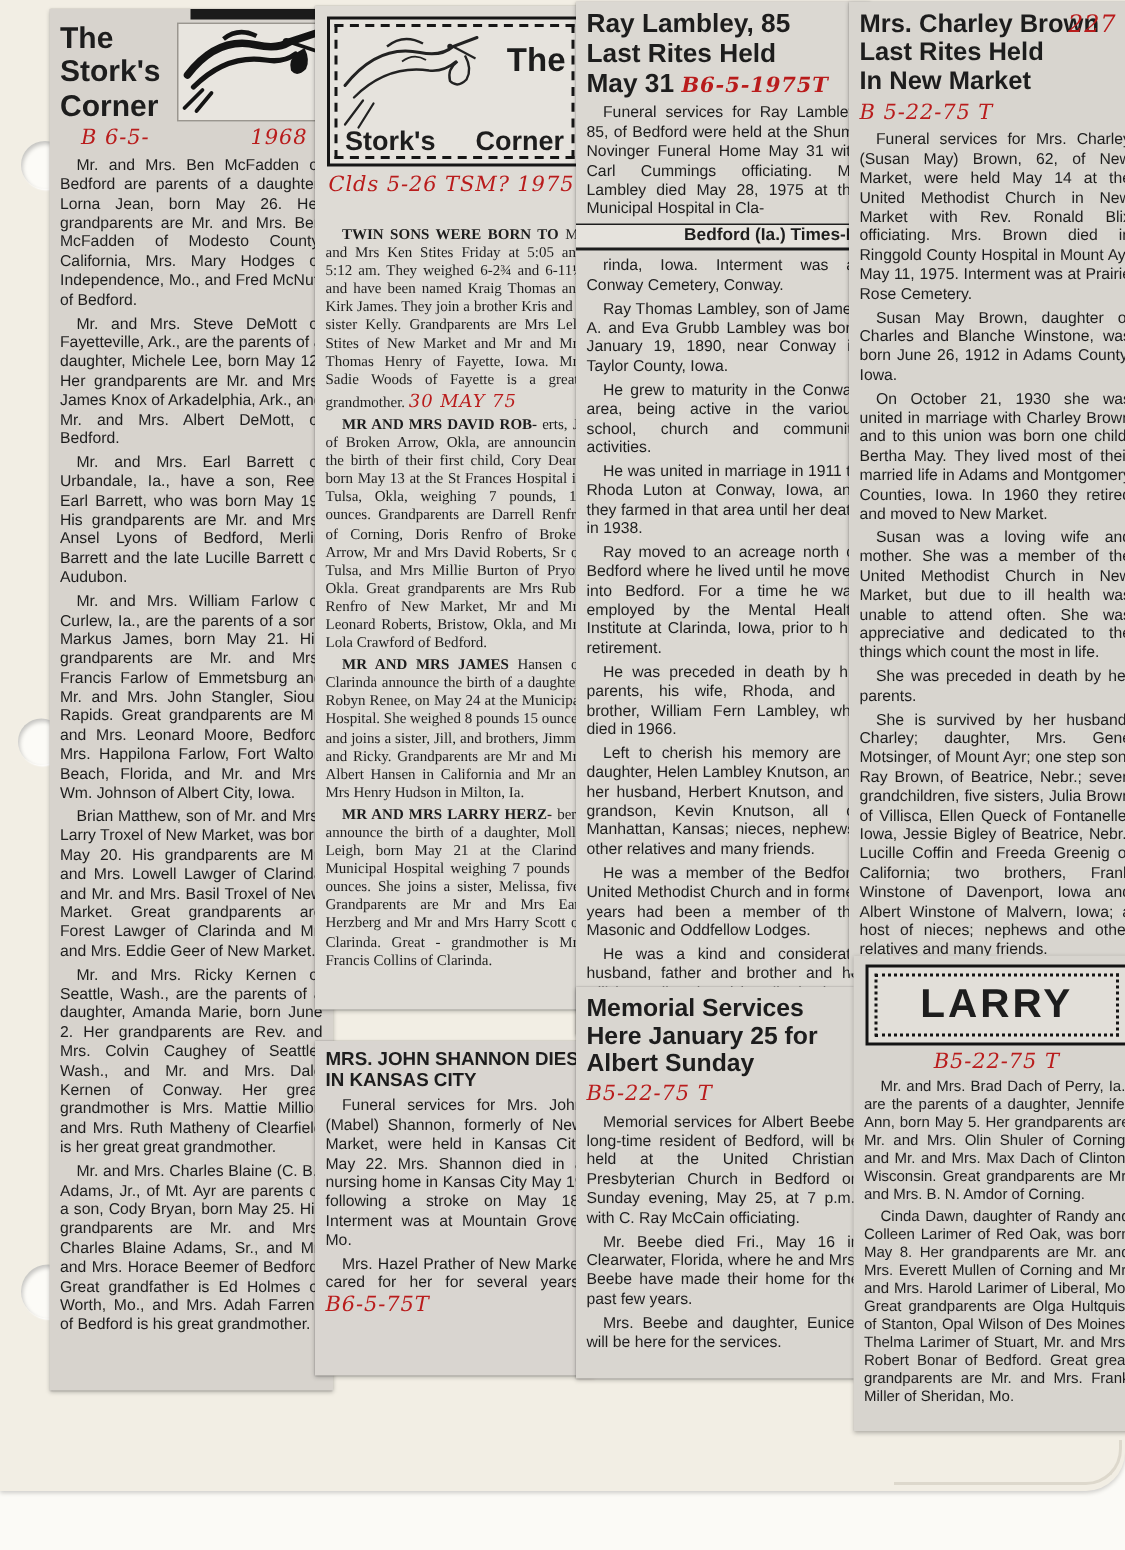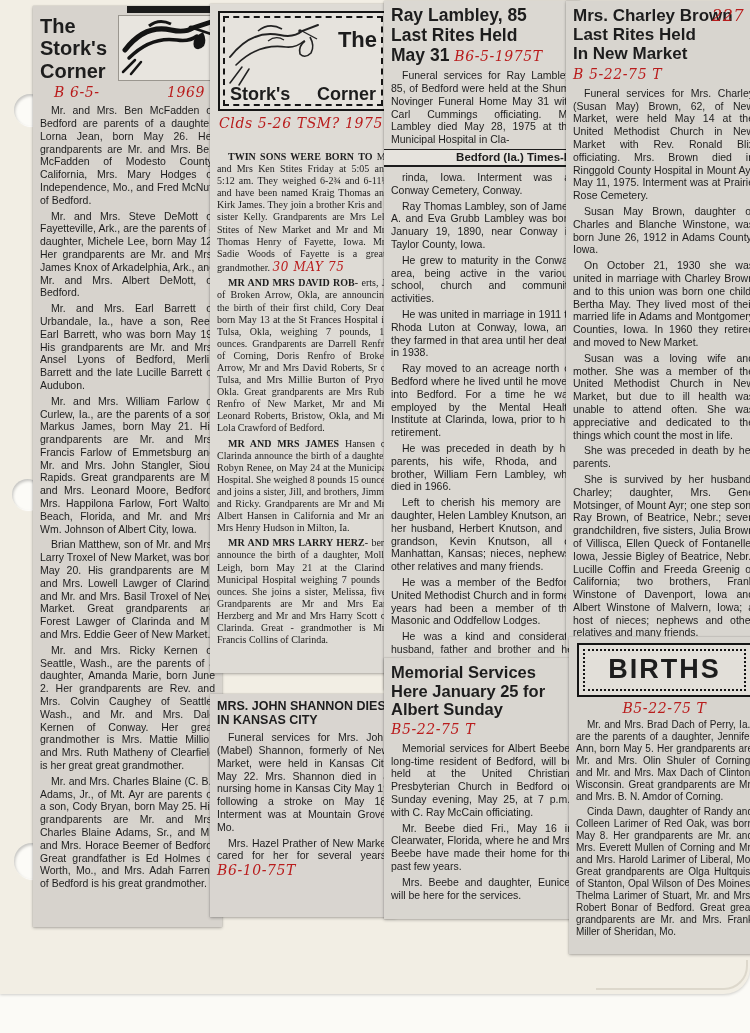--- a/index.html
+++ b/index.html
@@ -108,21 +108,21 @@
         <path d="M74 12 L92 18" stroke="#141414" stroke-width="2.5"></path>
         <circle cx="72" cy="12" r="2.6" fill="#141414"></circle>
         <path d="M84 16 q4 8 1 14 q-6 6 -10 1 q-2 -7 4 -12" fill="#141414"></path>
         <path d="M16 44 L4 56 M22 46 L12 58" stroke="#141414" stroke-width="2.5" stroke-linecap="round"></path>
         <path d="M30 10 q10 -8 22 -2" fill="none" stroke="#141414" stroke-width="3"></path>
       </svg>
     </div>
   </div>
   <div class="sc1-annot">
     <span class="handwriting">B 6-5-</span>
-    <span class="handwriting">1969</span>
+    <span class="handwriting">1968</span>
   </div>
   <p>Mr. and Mrs. Ben McFadden of Bedford are parents of a daughter, Lorna Jean, born May 26. Her grandparents are Mr. and Mrs. Ben McFadden of Modesto County, California, Mrs. Mary Hodges of Independence, Mo., and Fred McNutt of Bedford.</p>
   <p>Mr. and Mrs. Steve DeMott of Fayetteville, Ark., are the parents of a daughter, Michele Lee, born May 12. Her grandparents are Mr. and Mrs. James Knox of Arkadelphia, Ark., and Mr. and Mrs. Albert DeMott, of Bedford.</p>
   <p>Mr. and Mrs. Earl Barrett of Urbandale, Ia., have a son, Reec Earl Barrett, who was born May 19. His grandparents are Mr. and Mrs. Ansel Lyons of Bedford, Merlin Barrett and the late Lucille Barrett of Audubon.</p>
   <p>Mr. and Mrs. William Farlow of Curlew, Ia., are the parents of a son, Markus James, born May 21. His grandparents are Mr. and Mrs. Francis Farlow of Emmetsburg and Mr. and Mrs. John Stangler, Sioux Rapids. Great grandparents are Mr. and Mrs. Leonard Moore, Bedford, Mrs. Happilona Farlow, Fort Walton Beach, Florida, and Mr. and Mrs. Wm. Johnson of Albert City, Iowa.</p>
   <p>Brian Matthew, son of Mr. and Mrs. Larry Troxel of New Market, was born May 20. His grandparents are Mr. and Mrs. Lowell Lawger of Clarinda and Mr. and Mrs. Basil Troxel of New Market. Great grandparents are Forest Lawger of Clarinda and Mr. and Mrs. Eddie Geer of New Market.</p>
   <p>Mr. and Mrs. Ricky Kernen of Seattle, Wash., are the parents of a daughter, Amanda Marie, born June 2. Her grandparents are Rev. and Mrs. Colvin Caughey of Seattle, Wash., and Mr. and Mrs. Dale Kernen of Conway. Her great grandmother is Mrs. Mattie Million and Mrs. Ruth Matheny of Clearfield is her great great grandmother.</p>
   <p>Mr. and Mrs. Charles Blaine (C. B.) Adams, Jr., of Mt. Ayr are parents of a son, Cody Bryan, born May 25. His grandparents are Mr. and Mrs. Charles Blaine Adams, Sr., and Mr. and Mrs. Horace Beemer of Bedford. Great grandfather is Ed Holmes of Worth, Mo., and Mrs. Adah Farrens of Bedford is his great grandmother.</p>
 </div>
 
@@ -152,28 +152,28 @@
   <p><span class="lead">MR AND MRS JAMES</span> <span>Hansen of Clarinda announce the birth of a daughter, Robyn Renee, on May 24 at the Municipal Hospital. She weighed 8 pounds 15 ounces and joins a sister, Jill, and brothers, Jimmy and Ricky. Grandparents are Mr and Mrs Albert Hansen in California and Mr and Mrs Henry Hudson in Milton, Ia.</span></p>
   <p><span class="lead">MR AND MRS LARRY HERZ-</span> <span>berg announce the birth of a daughter, Molly Leigh, born May 21 at the Clarinda Municipal Hospital weighing 7 pounds 9 ounces. She joins a sister, Melissa, five. Grandparents are Mr and Mrs Earl Herzberg and Mr and Mrs Harry Scott of Clarinda. Great - grandmother is Mrs Francis Collins of Clarinda.</span></p>
 </div>
 
 <div class="clipping shn body-sans">
   <div class="headline">
     <span class="hl-line">MRS. JOHN SHANNON DIES</span>
     <span class="hl-line">IN KANSAS CITY</span>
   </div>
   <p>Funeral services for Mrs. John (Mabel) Shannon, formerly of New Market, were held in Kansas City May 22. Mrs. Shannon died in a nursing home in Kansas City May 19 following a stroke on May 18. Interment was at Mountain Grove, Mo.</p>
-  <p><span>Mrs. Hazel Prather of New Market cared for her for several years.</span> <span class="handwriting">B6-10-75T</span></p>
+  <p><span>Mrs. Hazel Prather of New Market cared for her for several years.</span> <span class="handwriting">B6-5-75T</span></p>
 </div>
 
 <div class="clipping lmb body-sans">
   <div class="headline">
     <span class="hl-line">Ray Lambley, 85</span>
     <span class="hl-line">Last Rites Held</span>
-    <span class="hl-line"><span>May 31</span> <span class="handwriting" style="font-weight:normal;">B6-5-1975T</span></span>
+    <span class="hl-line"><span>May 31</span> <span class="handwriting" style="font-weight:bold;">B6-5-1975T</span></span>
   </div>
   <p>Funeral services for Ray Lambley, 85, of Bedford were held at the Shum-Novinger Funeral Home May 31 with Carl Cummings officiating. Mr. Lambley died May 28, 1975 at the Municipal Hospital in Cla-</p>
   <div class="src-bar">Bedford (Ia.) Times-Pr</div>
   <p>rinda, Iowa. Interment was at Conway Cemetery, Conway.</p>
   <p>Ray Thomas Lambley, son of James A. and Eva Grubb Lambley was born January 19, 1890, near Conway in Taylor County, Iowa.</p>
   <p>He grew to maturity in the Conway area, being active in the various school, church and community activities.</p>
   <p>He was united in marriage in 1911 to Rhoda Luton at Conway, Iowa, and they farmed in that area until her death in 1938.</p>
   <p>Ray moved to an acreage north of Bedford where he lived until he moved into Bedford. For a time he was employed by the Mental Health Institute at Clarinda, Iowa, prior to his retirement.</p>
   <p>He was preceded in death by his parents, his wife, Rhoda, and a brother, William Fern Lambley, who died in 1966.</p>
   <p>Left to cherish his memory are a daughter, Helen Lambley Knutson, and her husband, Herbert Knutson, and a grandson, Kevin Knutson, all of Manhattan, Kansas; nieces, nephews; other relatives and many friends.</p>
@@ -201,18 +201,18 @@
   <p>Funeral services for Mrs. Charley (Susan May) Brown, 62, of New Market, were held May 14 at the United Methodist Church in New Market with Rev. Ronald Blix officiating. Mrs. Brown died in Ringgold County Hospital in Mount Ayr May 11, 1975. Interment was at Prairie Rose Cemetery.</p>
   <p>Susan May Brown, daughter of Charles and Blanche Winstone, was born June 26, 1912 in Adams County, Iowa.</p>
   <p>On October 21, 1930 she was united in marriage with Charley Brown and to this union was born one child, Bertha May. They lived most of their married life in Adams and Montgomery Counties, Iowa. In 1960 they retired and moved to New Market.</p>
   <p>Susan was a loving wife and mother. She was a member of the United Methodist Church in New Market, but due to ill health was unable to attend often. She was appreciative and dedicated to the things which count the most in life.</p>
   <p>She was preceded in death by her parents.</p>
   <p>She is survived by her husband, Charley; daughter, Mrs. Gene Motsinger, of Mount Ayr; one step son, Ray Brown, of Beatrice, Nebr.; seven grandchildren, five sisters, Julia Brown of Villisca, Ellen Queck of Fontanelle, Iowa, Jessie Bigley of Beatrice, Nebr., Lucille Coffin and Freeda Greenig of California; two brothers, Frank Winstone of Davenport, Iowa and Albert Winstone of Malvern, Iowa; a host of nieces; nephews and other relatives and many friends.</p>
 </div>
 
 <div class="clipping bir body-sans">
   <div class="bir-frame">
-    <span>BIRTHS</span>
+    <span>LARRY</span>
   </div>
   <span class="bir-annot"><span class="handwriting">B5-22-75 T</span></span>
   <p>Mr. and Mrs. Brad Dach of Perry, Ia., are the parents of a daughter, Jennifer Ann, born May 5. Her grandparents are Mr. and Mrs. Olin Shuler of Corning, and Mr. and Mrs. Max Dach of Clinton, Wisconsin. Great grandparents are Mr. and Mrs. B. N. Amdor of Corning.</p>
   <p>Cinda Dawn, daughter of Randy and Colleen Larimer of Red Oak, was born May 8. Her grandparents are Mr. and Mrs. Everett Mullen of Corning and Mr. and Mrs. Harold Larimer of Liberal, Mo. Great grandparents are Olga Hultquist of Stanton, Opal Wilson of Des Moines, Thelma Larimer of Stuart, Mr. and Mrs. Robert Bonar of Bedford. Great great grandparents are Mr. and Mrs. Frank Miller of Sheridan, Mo.</p>
 </div>
 
 </body></html>

